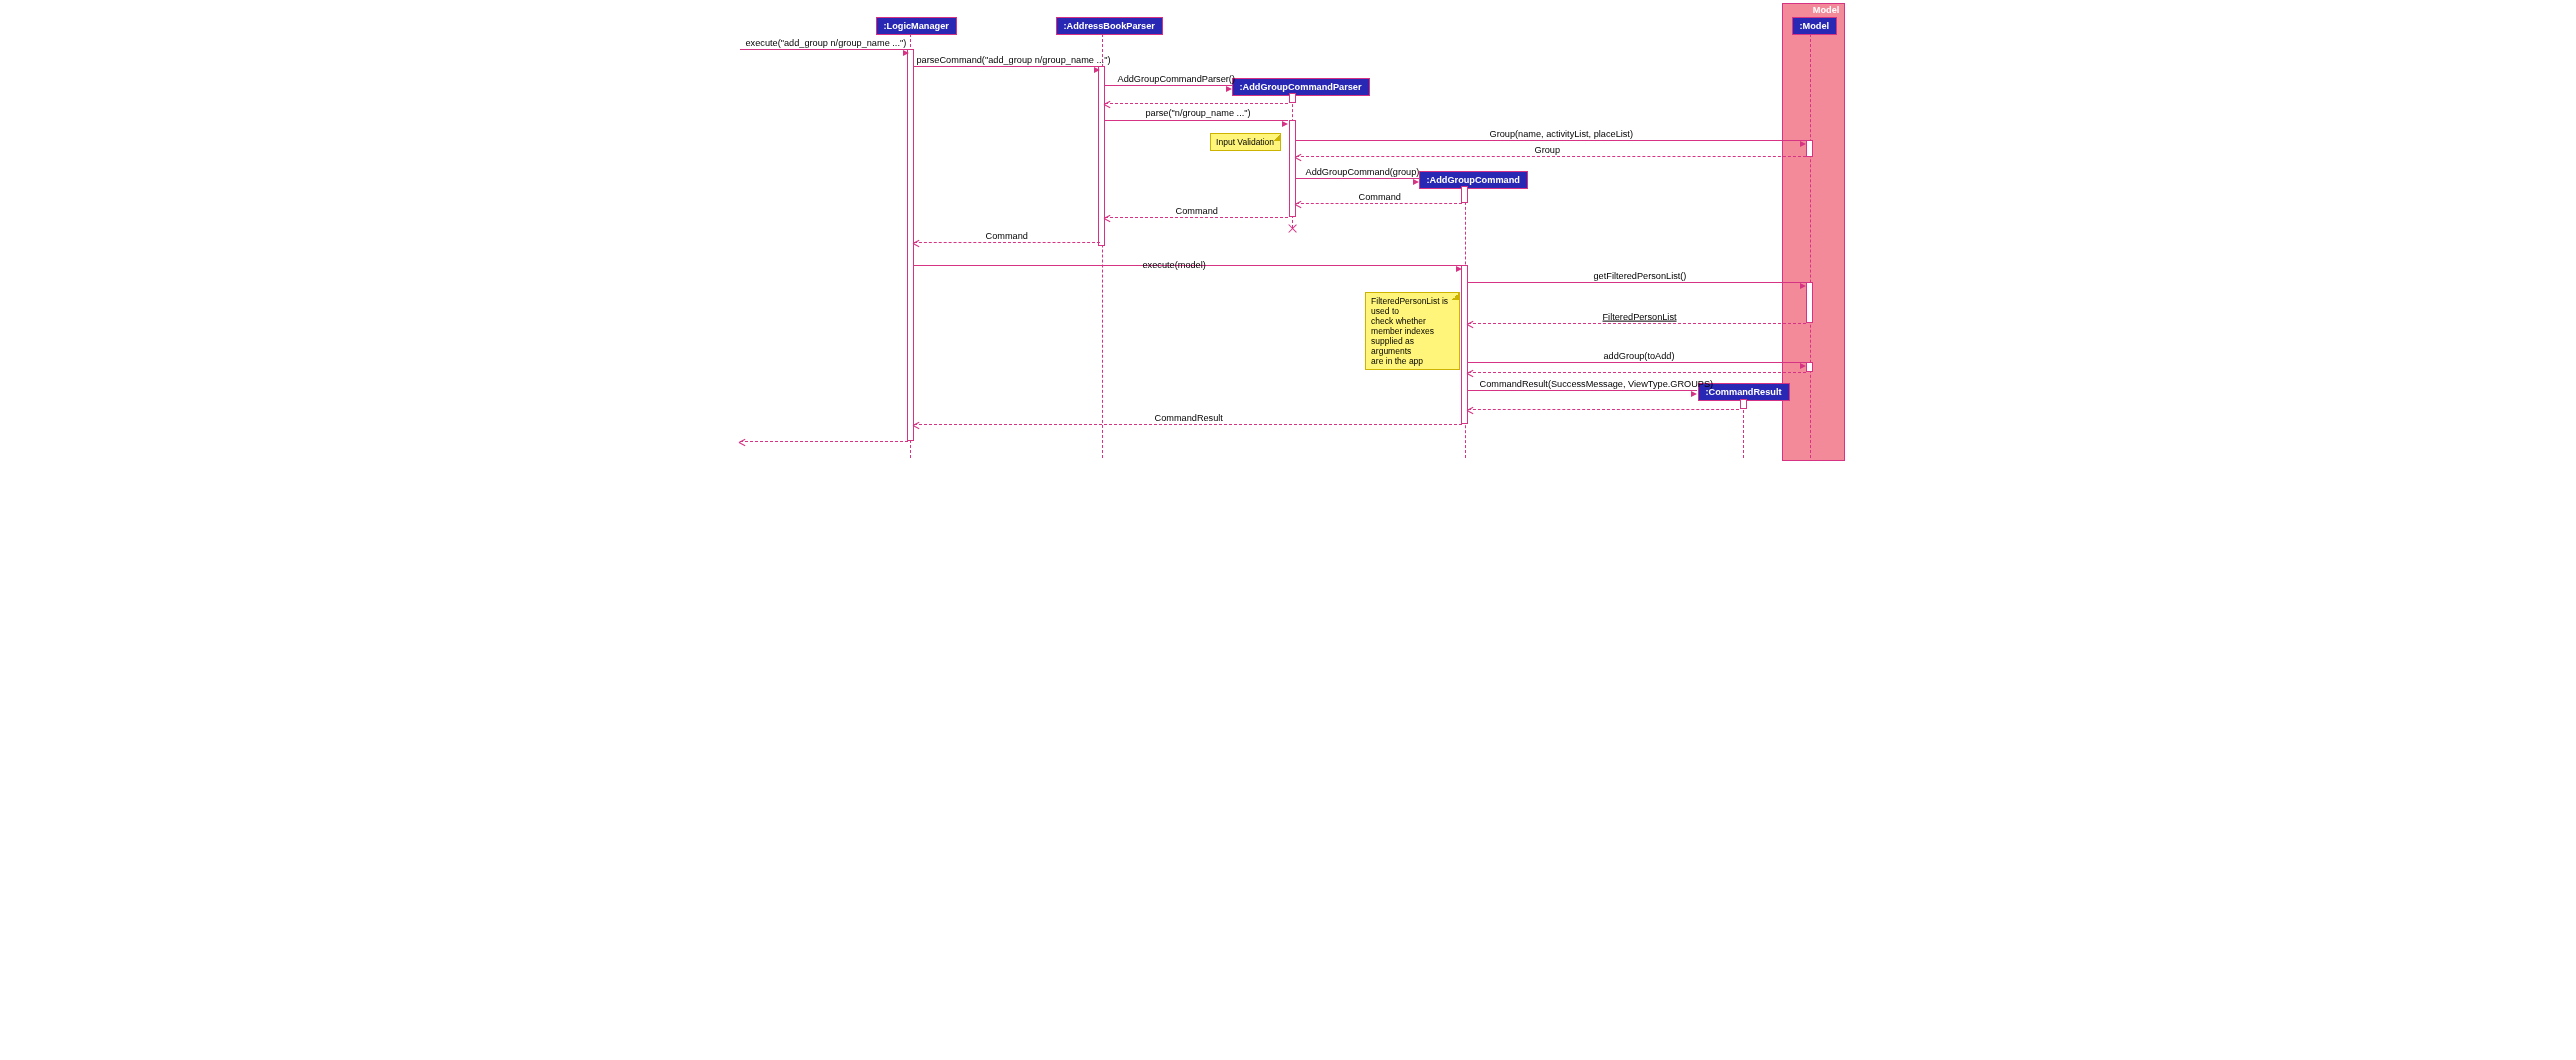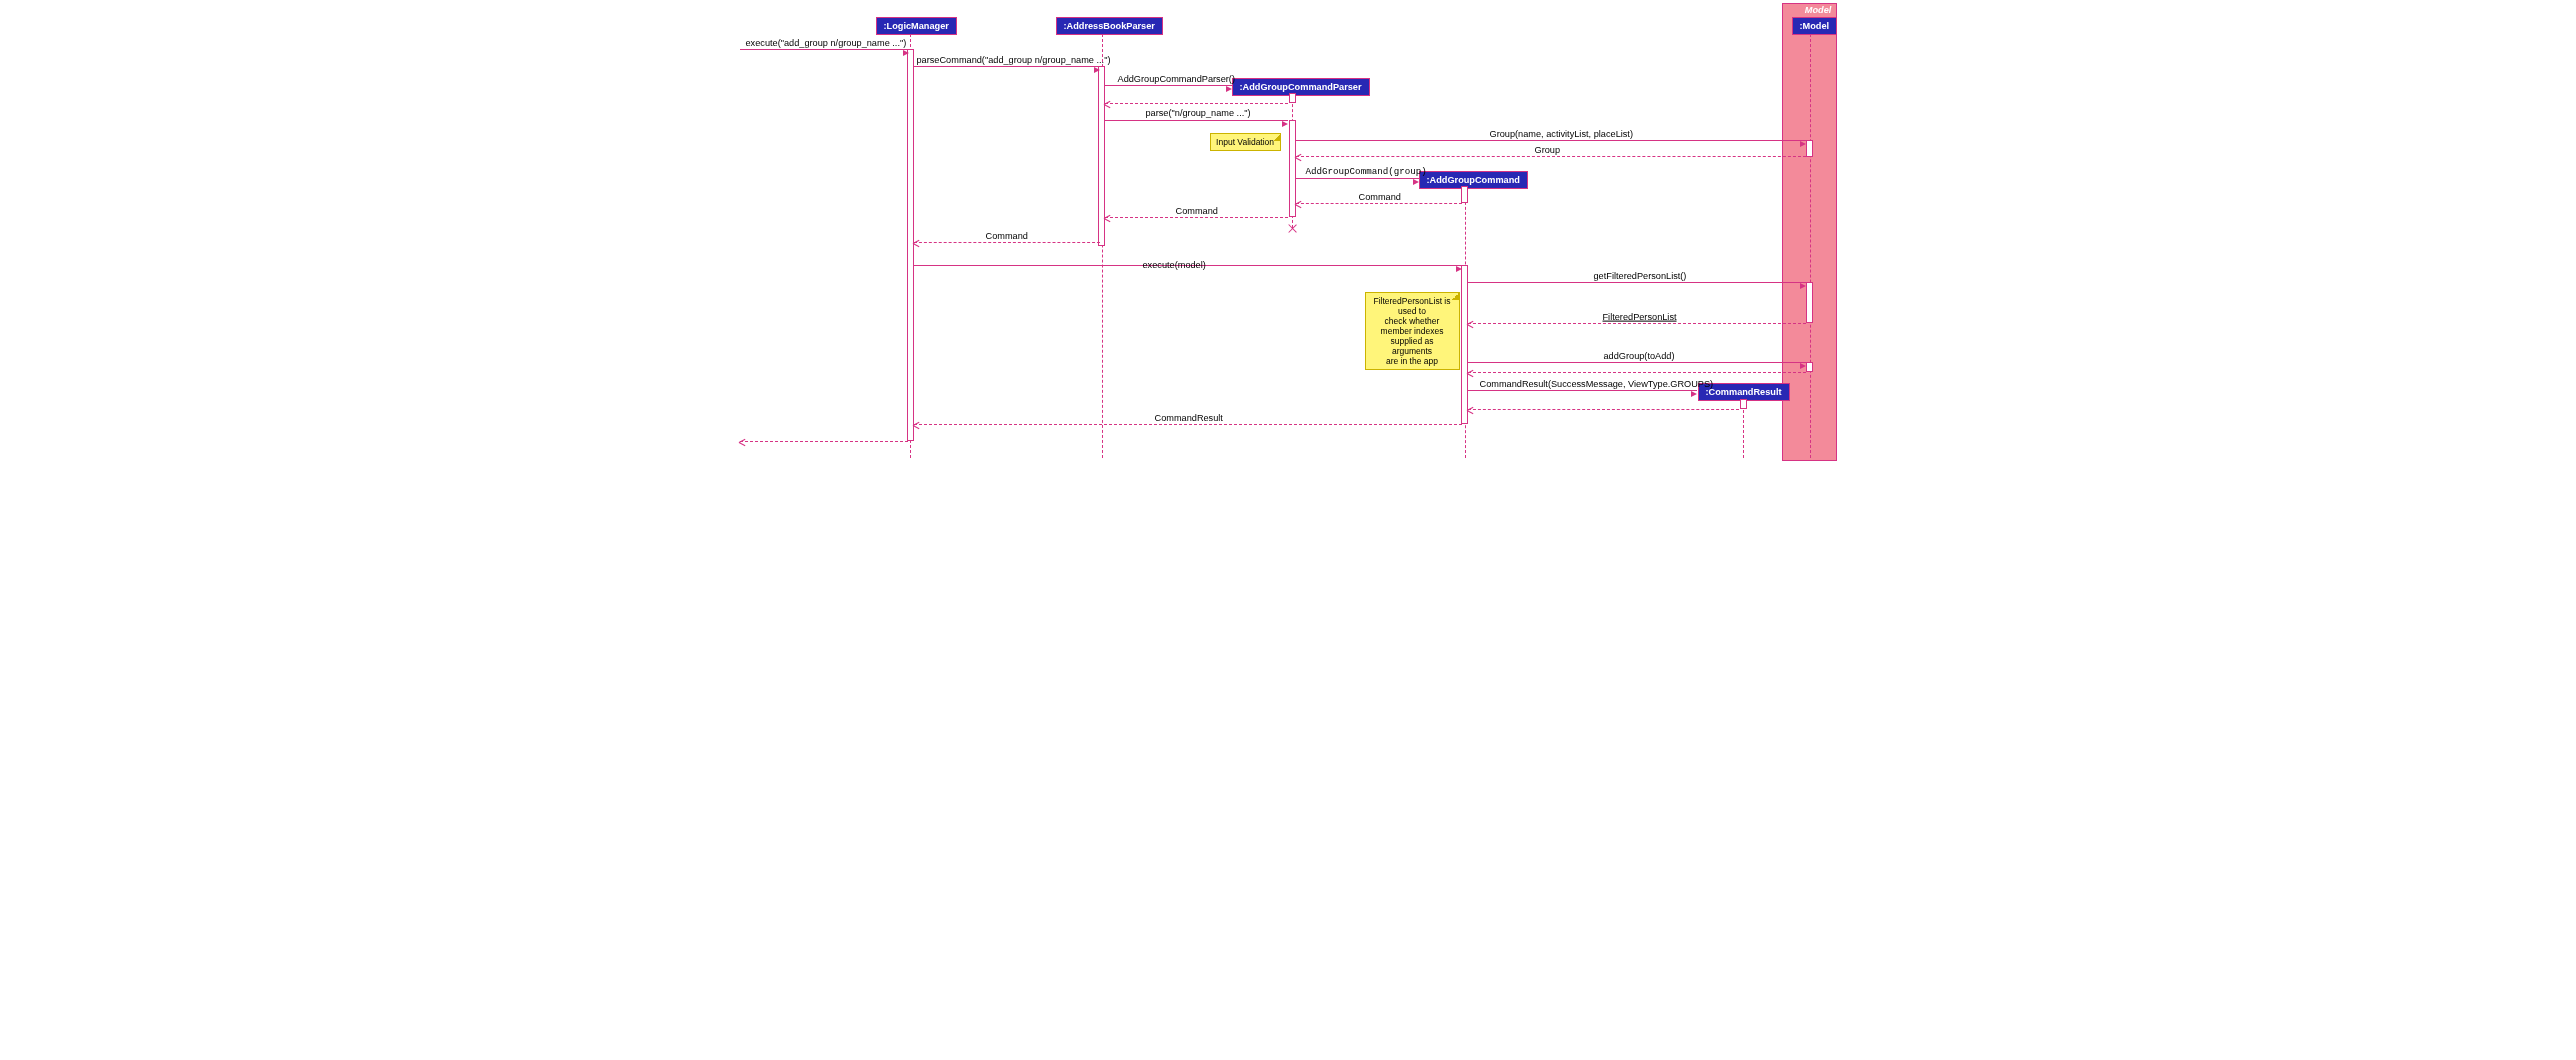--- a/index.html
+++ b/index.html
@@ -19,23 +19,22 @@
     position: absolute;
     border: 1.1px solid #d63384;
   }
   .region-logic {
     left: 120px; top: 2.8px;
     width: 923px; height: 458px;
     background: #c3c7f0;
   }
   .region-model {
     left: 1043px; top: 2.8px;
-    width: 55px; height: 458px;
+    width: 63px; height: 458px;
     background: #f38a9a;
-    font-style: italic;
   }
   .region-label {
     position: absolute;
     top: 1.4px; right: 4.2px;
     color: #fff;
     font-weight: 600;
   }
   .lifeline-head {
     position: absolute;
     background: #2828b4;
@@ -86,21 +85,21 @@
   }
   .open-head.left { left:-0.7px; }
   .open-head.left::before { transform: rotate(28deg); transform-origin: left; left:0; top:3.5px;}
   .open-head.left::after  { transform: rotate(-28deg); transform-origin: left; left:0; top:3.5px;}
 
   .note {
     position: absolute;
     background: #fff57a;
     border: 0.7px solid #cbb300;
     padding: 2.8px 5.6px;
-    text-align: center;
+    text-align: left;
     font-size: 8.5px;
   }
   .note .dog-ear {
     position:absolute; top:0; right:0; width:7px; height:7px;
     background: linear-gradient(135deg, transparent 50%, #cbb300 50%);
   }
   .destroy {
     position: absolute;
     width: 11.3px; height: 11.3px;
     color: #d63384;
@@ -178,21 +177,21 @@
     </div>
   <div class="msg-label" style="left:751px; top:140px;">Group(name, activityList, placeList)</div>
   <div class="arrow dashed" style="left:557px; top:156px; width:510px;">
       <div class="open-head left"></div>
     </div>
   <div class="msg-label" style="left:796px; top:156px;">Group</div>
 
   <div class="arrow" style="left:557px; top:178px; width:123px;">
       <div class="arrow-head right"></div>
     </div>
-  <div class="msg-label" style="left:567px; top:178px;font-family:Liberation Mono, monospace;">AddGroupCommand(group)</div>
+  <div class="msg-label" style="left:567px; top:178px;">AddGroupCommand(group)</div>
   <div class="arrow dashed" style="left:557px; top:203px; width:166px;">
       <div class="open-head left"></div>
     </div>
   <div class="msg-label" style="left:620px; top:203px;">Command</div>
 
   <div class="arrow dashed" style="left:366px; top:217px; width:183px;">
       <div class="open-head left"></div>
     </div>
   <div class="msg-label" style="left:437px; top:217px;">Command</div>
 

